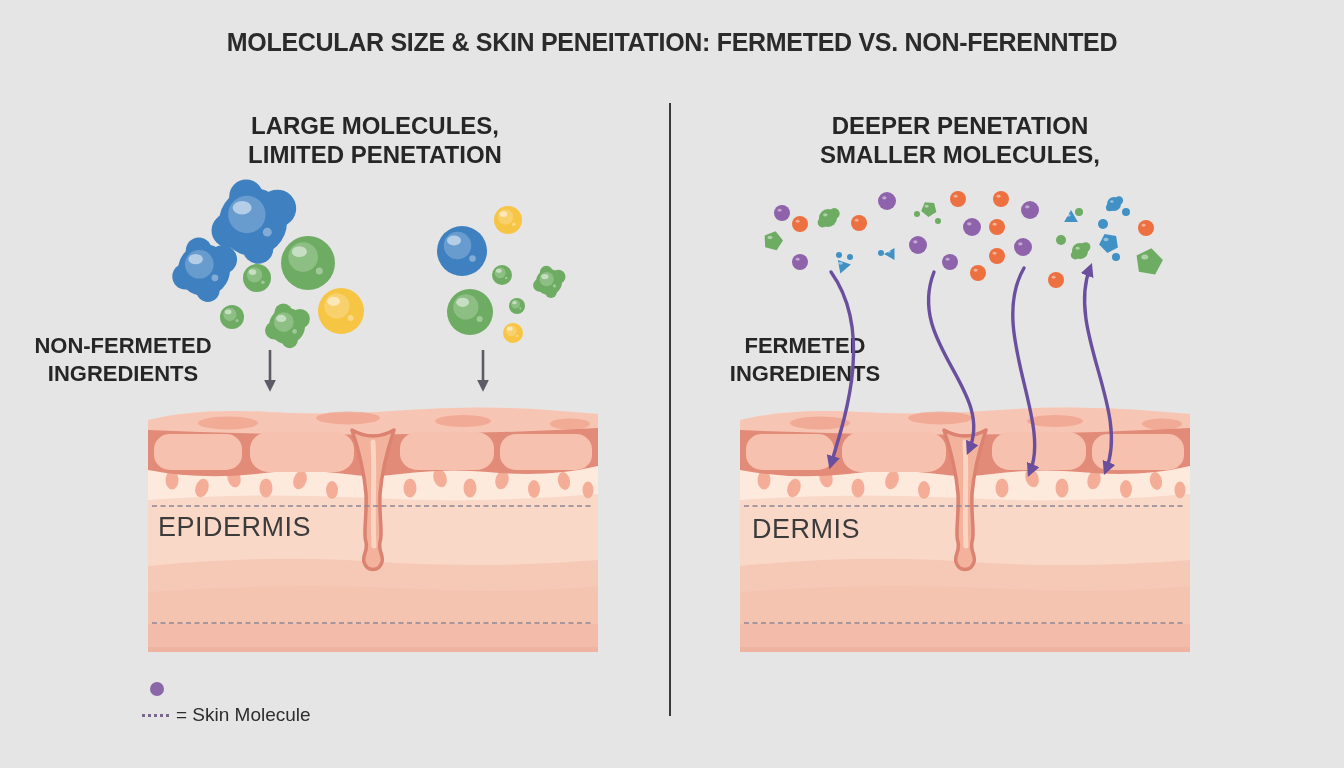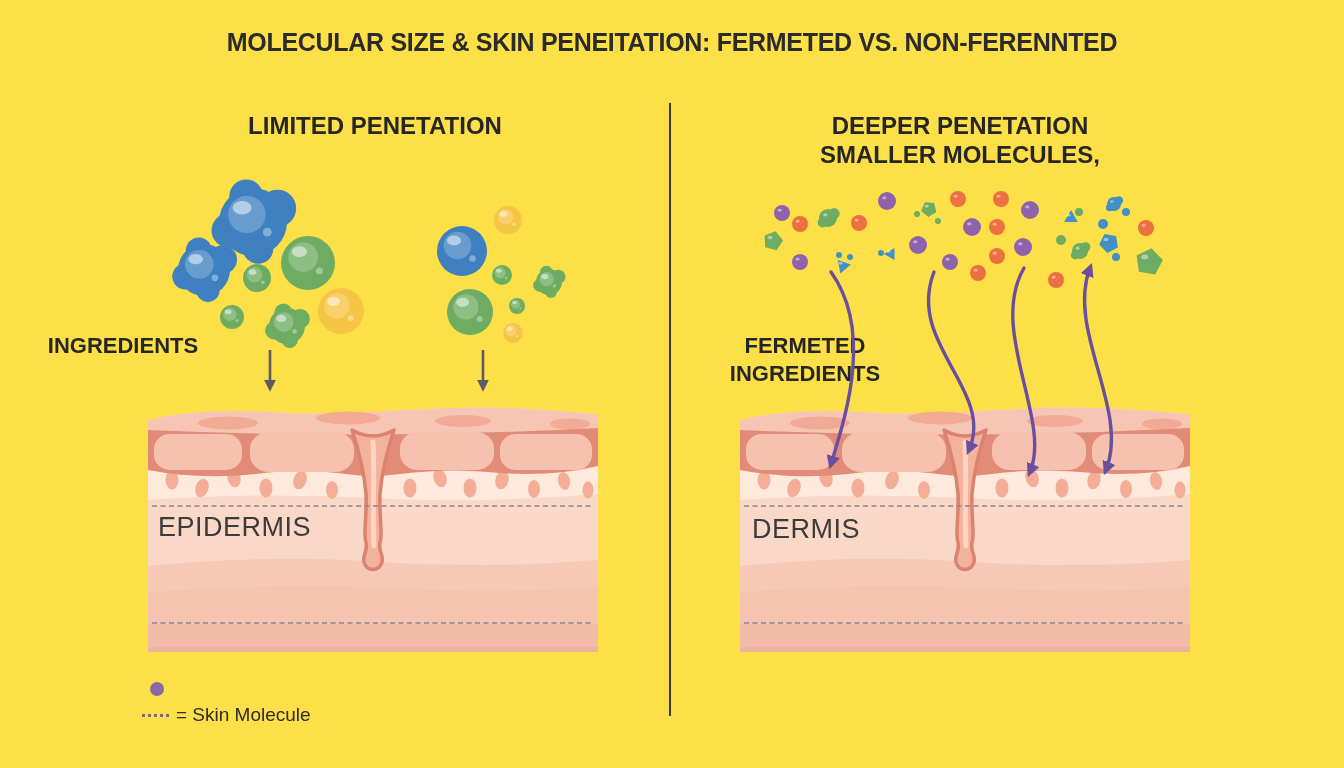--- a/index.html
+++ b/index.html
@@ -1,16 +1,16 @@
 <!DOCTYPE html>
 <html><head>
 <meta charset="utf-8">
 <style>
   html,body{margin:0;padding:0;background:#ffffff;}
-  .canvas{position:relative;width:1344px;height:768px;background:#fde047;overflow:hidden;
+  .canvas{position:relative;width:1344px;height:768px;background:#e5e5e5;overflow:hidden;
           font-family:"Liberation Sans", sans-serif;color:#2b2b2b;}
   .title{position:absolute;left:0;top:28px;width:1344px;text-align:center;
          font-size:25px;font-weight:700;letter-spacing:-0.3px;color:#2b2b2b;}
   .divider{position:absolute;left:669px;top:103px;width:2px;height:613px;background:#3a3a3a;}
   .heading{position:absolute;text-align:center;font-size:24px;font-weight:700;line-height:29px;color:#262626;}
   .heading-left{left:205px;top:111px;width:340px;}
   .heading-right{left:790px;top:111px;width:340px;}
   .ing-label{position:absolute;font-size:22px;font-weight:700;line-height:28px;color:#262626;}
   .ing-left{left:18px;top:332px;width:210px;text-align:center;}
   .ing-right{left:700px;top:332px;width:210px;text-align:center;}
@@ -88,28 +88,30 @@
         <use href="#skin-block"></use>
       </svg>
   </div>
   <div class="skin skin-right">
     <svg width="450" height="256" viewBox="0 0 450 256">
         <use href="#skin-block"></use>
       </svg>
   </div>
 
   <div class="heading heading-left">
+    <div>LARGE MOLECULES,</div>
     <div>LIMITED PENETATION</div>
   </div>
   <div class="heading heading-right">
     <div>DEEPER PENETATION</div>
     <div>SMALLER MOLECULES,</div>
   </div>
 
   <div class="ing-label ing-left">
+    <div>NON-FERMETED</div>
     <div>INGREDIENTS</div>
   </div>
   <div class="ing-label ing-right">
     <div>FERMETED</div>
     <div>INGREDIENTS</div>
   </div>
 
   <div class="layer-label layer-left">EPIDERMIS</div>
   <div class="layer-label layer-right">DERMIS</div>
 

